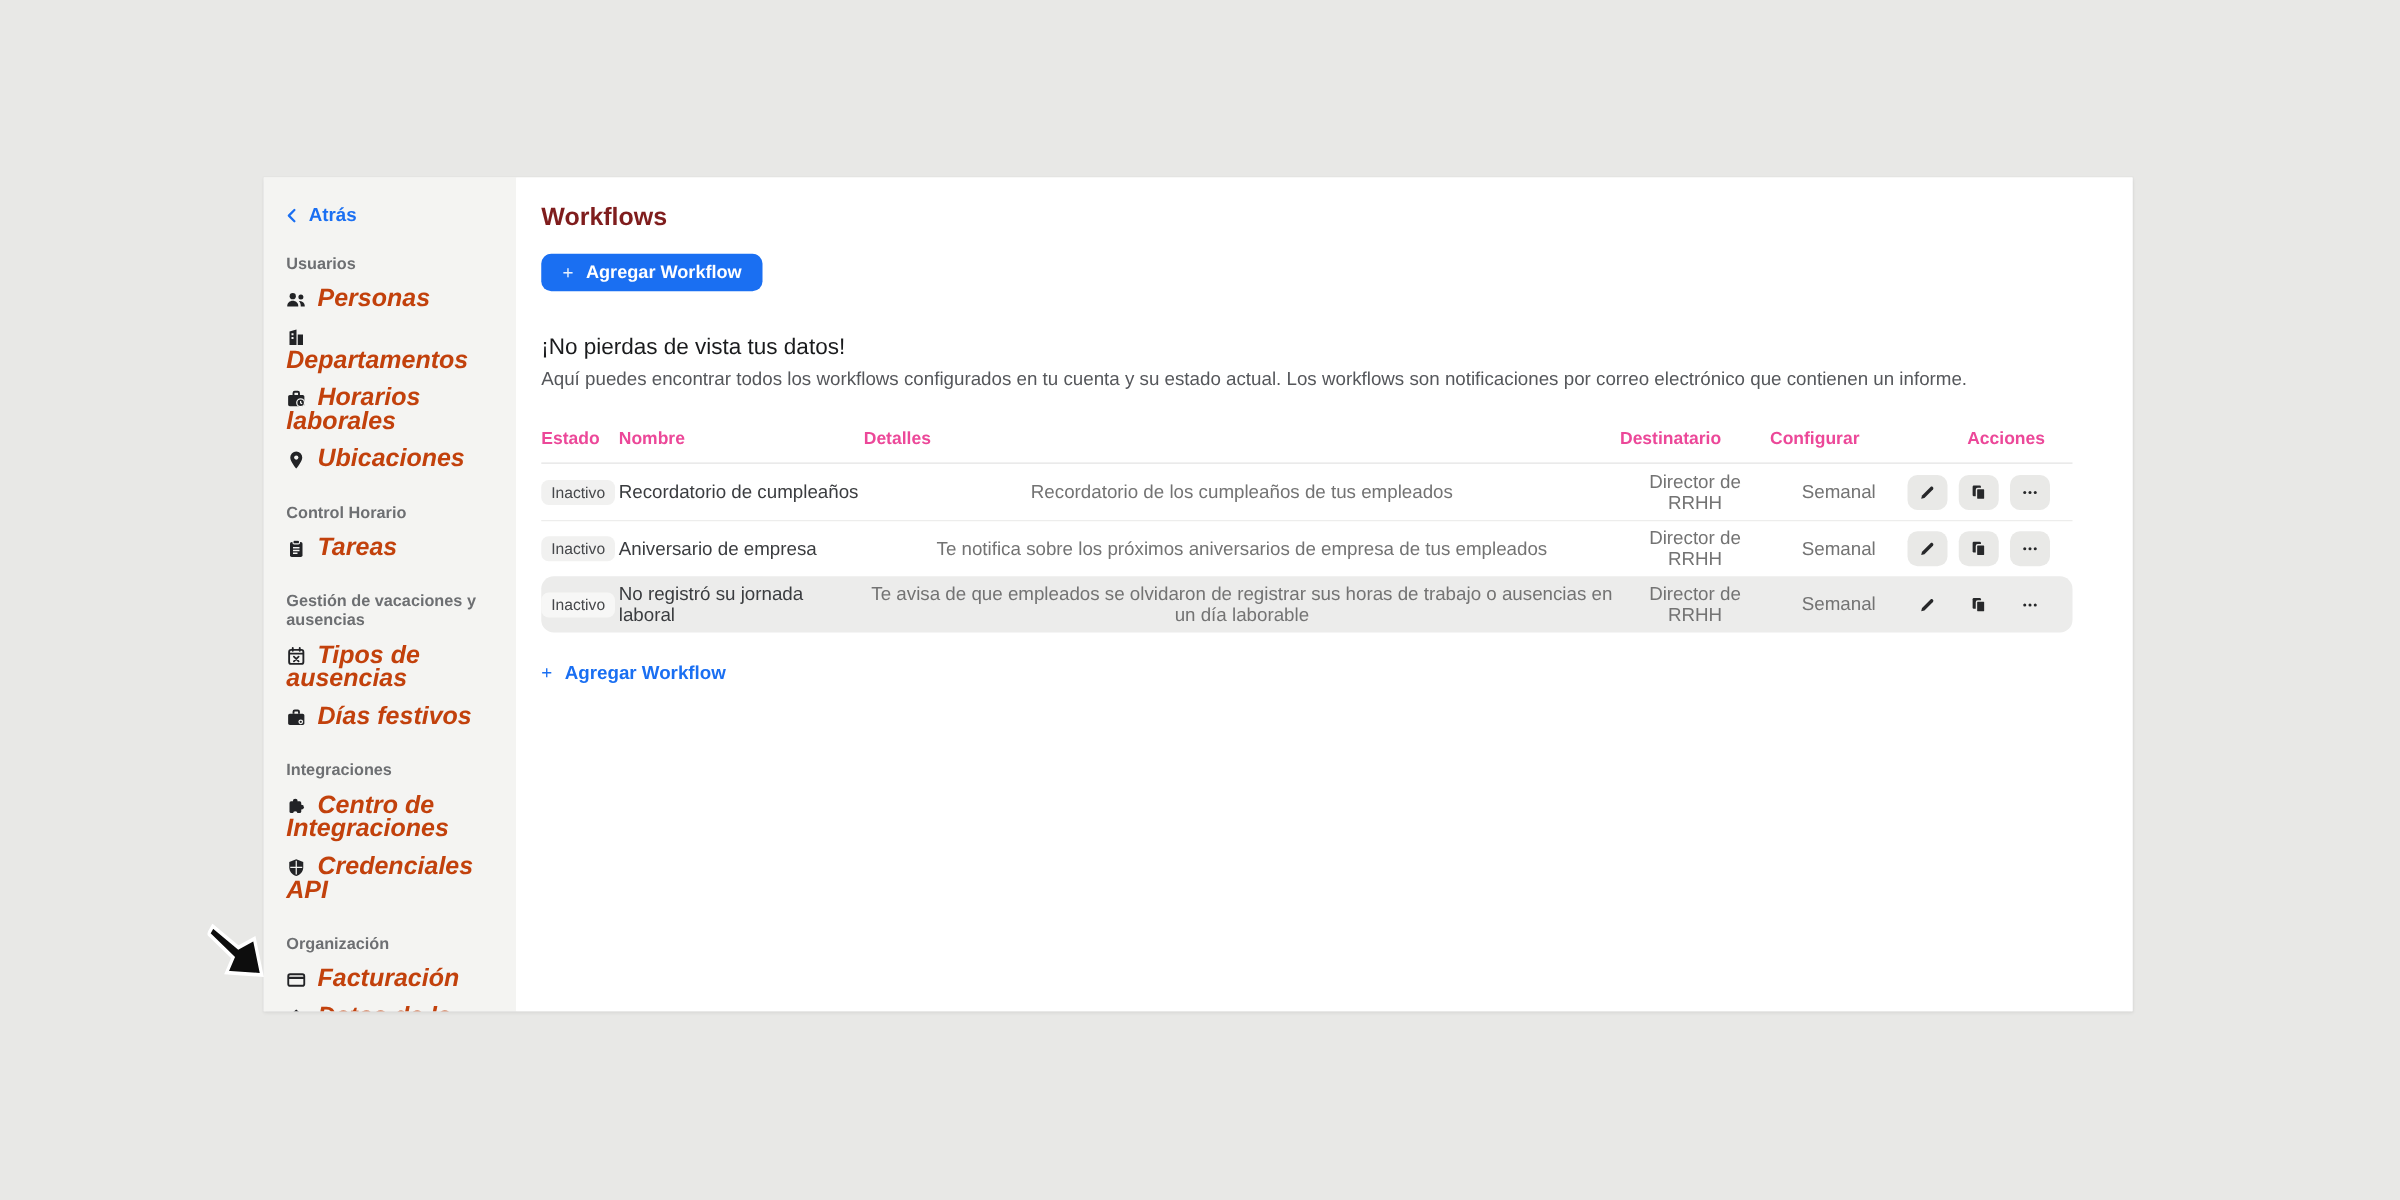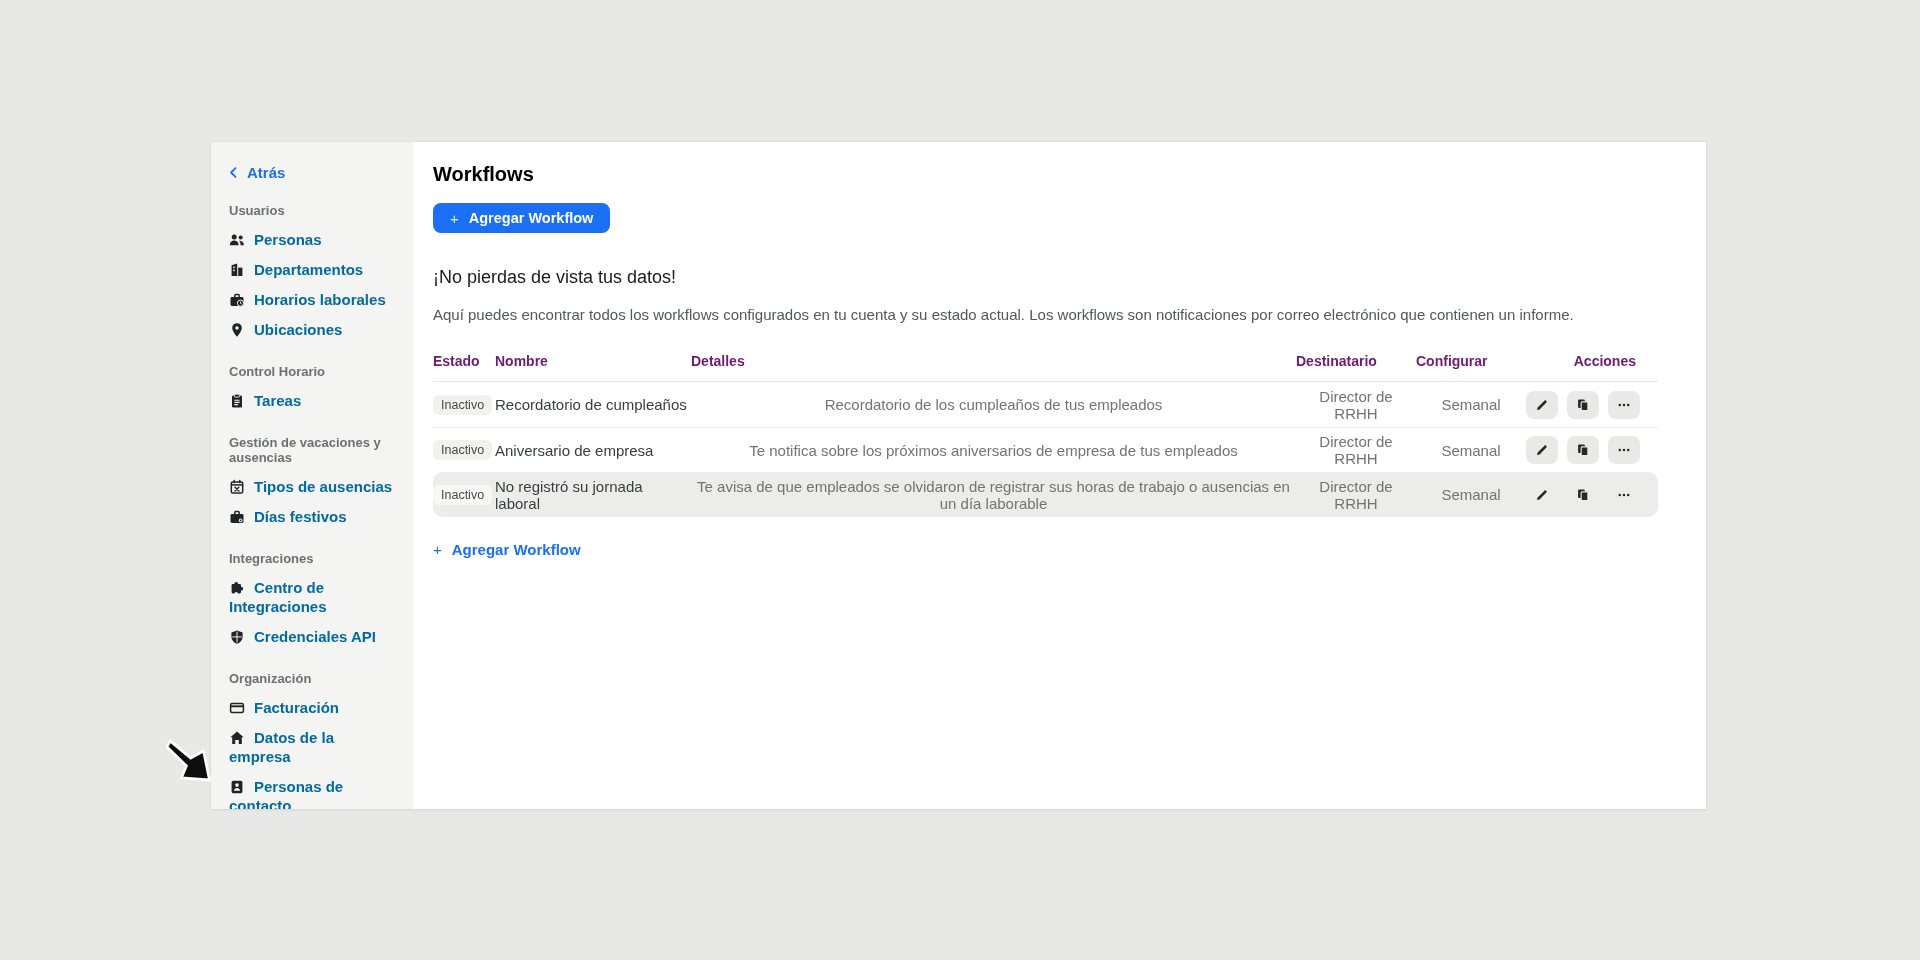--- a/index.html
+++ b/index.html
@@ -35,64 +35,65 @@
   }
   .back svg { width: 13px; height: 13px; }
   .sec-label {
     color: #6d6f72;
     font-size: 13px;
     font-weight: 600;
     margin: 20px 0 7px 8px;
   }
   .side-item {
     display: block;
-    font-size: 15px;
+    font-size: 20px;
     font-weight: 600;
-    color: #0369a1;
+    color: #c2410c;
     line-height: 19px;
     padding: 5px 8px;
     margin: 1px 0;
     border-radius: 8px;
     cursor: pointer;
+    font-style: italic;
   }
   .sicon {
     width: 16px; height: 16px;
     display: inline-block;
     vertical-align: -3px;
     margin-right: 9px;
     fill: currentColor;
     color: #222326;
   }
   
   .content {
     flex: 1 1 auto;
     padding: 21px 48px 0 20px;
     background: #fff;
   }
-  .page-title { font-size: 20px; font-weight: 700; color: #000000; }
+  .page-title { font-size: 20px; font-weight: 700; color: #7f1d1d; }
   .add-btn {
     margin-top: 17px;
     display: inline-flex; align-items: center; gap: 10px;
     height: 30px; padding: 0 17px;
     background: var(--accent, #1a6ff2);
     color: #fff; border: none; border-radius: 8px;
     font-family: inherit; font-size: 14.5px; font-weight: 700;
     cursor: pointer;
   }
   .add-btn .plus { font-size: 15px; font-weight: 400; opacity: .9; }
   .section-heading { margin-top: 34px; font-size: 18px; font-weight: 400; color: #1a1b1d; }
-  .section-desc { margin-top: 18px; font-size: 15px; color: #55575b; line-height: 18px; }
+  .section-desc { margin-top: 7px; font-size: 15px; color: #55575b; line-height: 18px; }
   .wtable { margin-top: 27px; }
   .trow, .thead {
     display: grid;
     grid-template-columns: 62px 196px 1fr 120px 110px 132px;
     align-items: center;
   }
   .thead {
-    font-size: 14px; font-weight: 700; color: #701a75;
+    font-size: 14px; font-weight: 700; color: #ec4899;
     padding: 2px 0 12px 0;
     border-bottom: 1px solid #e4e4e4;
   }
   .thead .h-actions { text-align: right; padding-right: 22px; }
   .trow { height: 45px; font-size: 15px; }
   .trow + .trow { border-top: 1px solid #ededec; }
   .trow.highlight, .trow.highlight + .trow { border-top: none; }
   .trow.highlight { background: #ececeb; border-radius: 10px; }
   .c-name  { color: #3a3c3f; }
   .c-det, .c-dest, .c-conf { color: #737373; text-align: center; }

